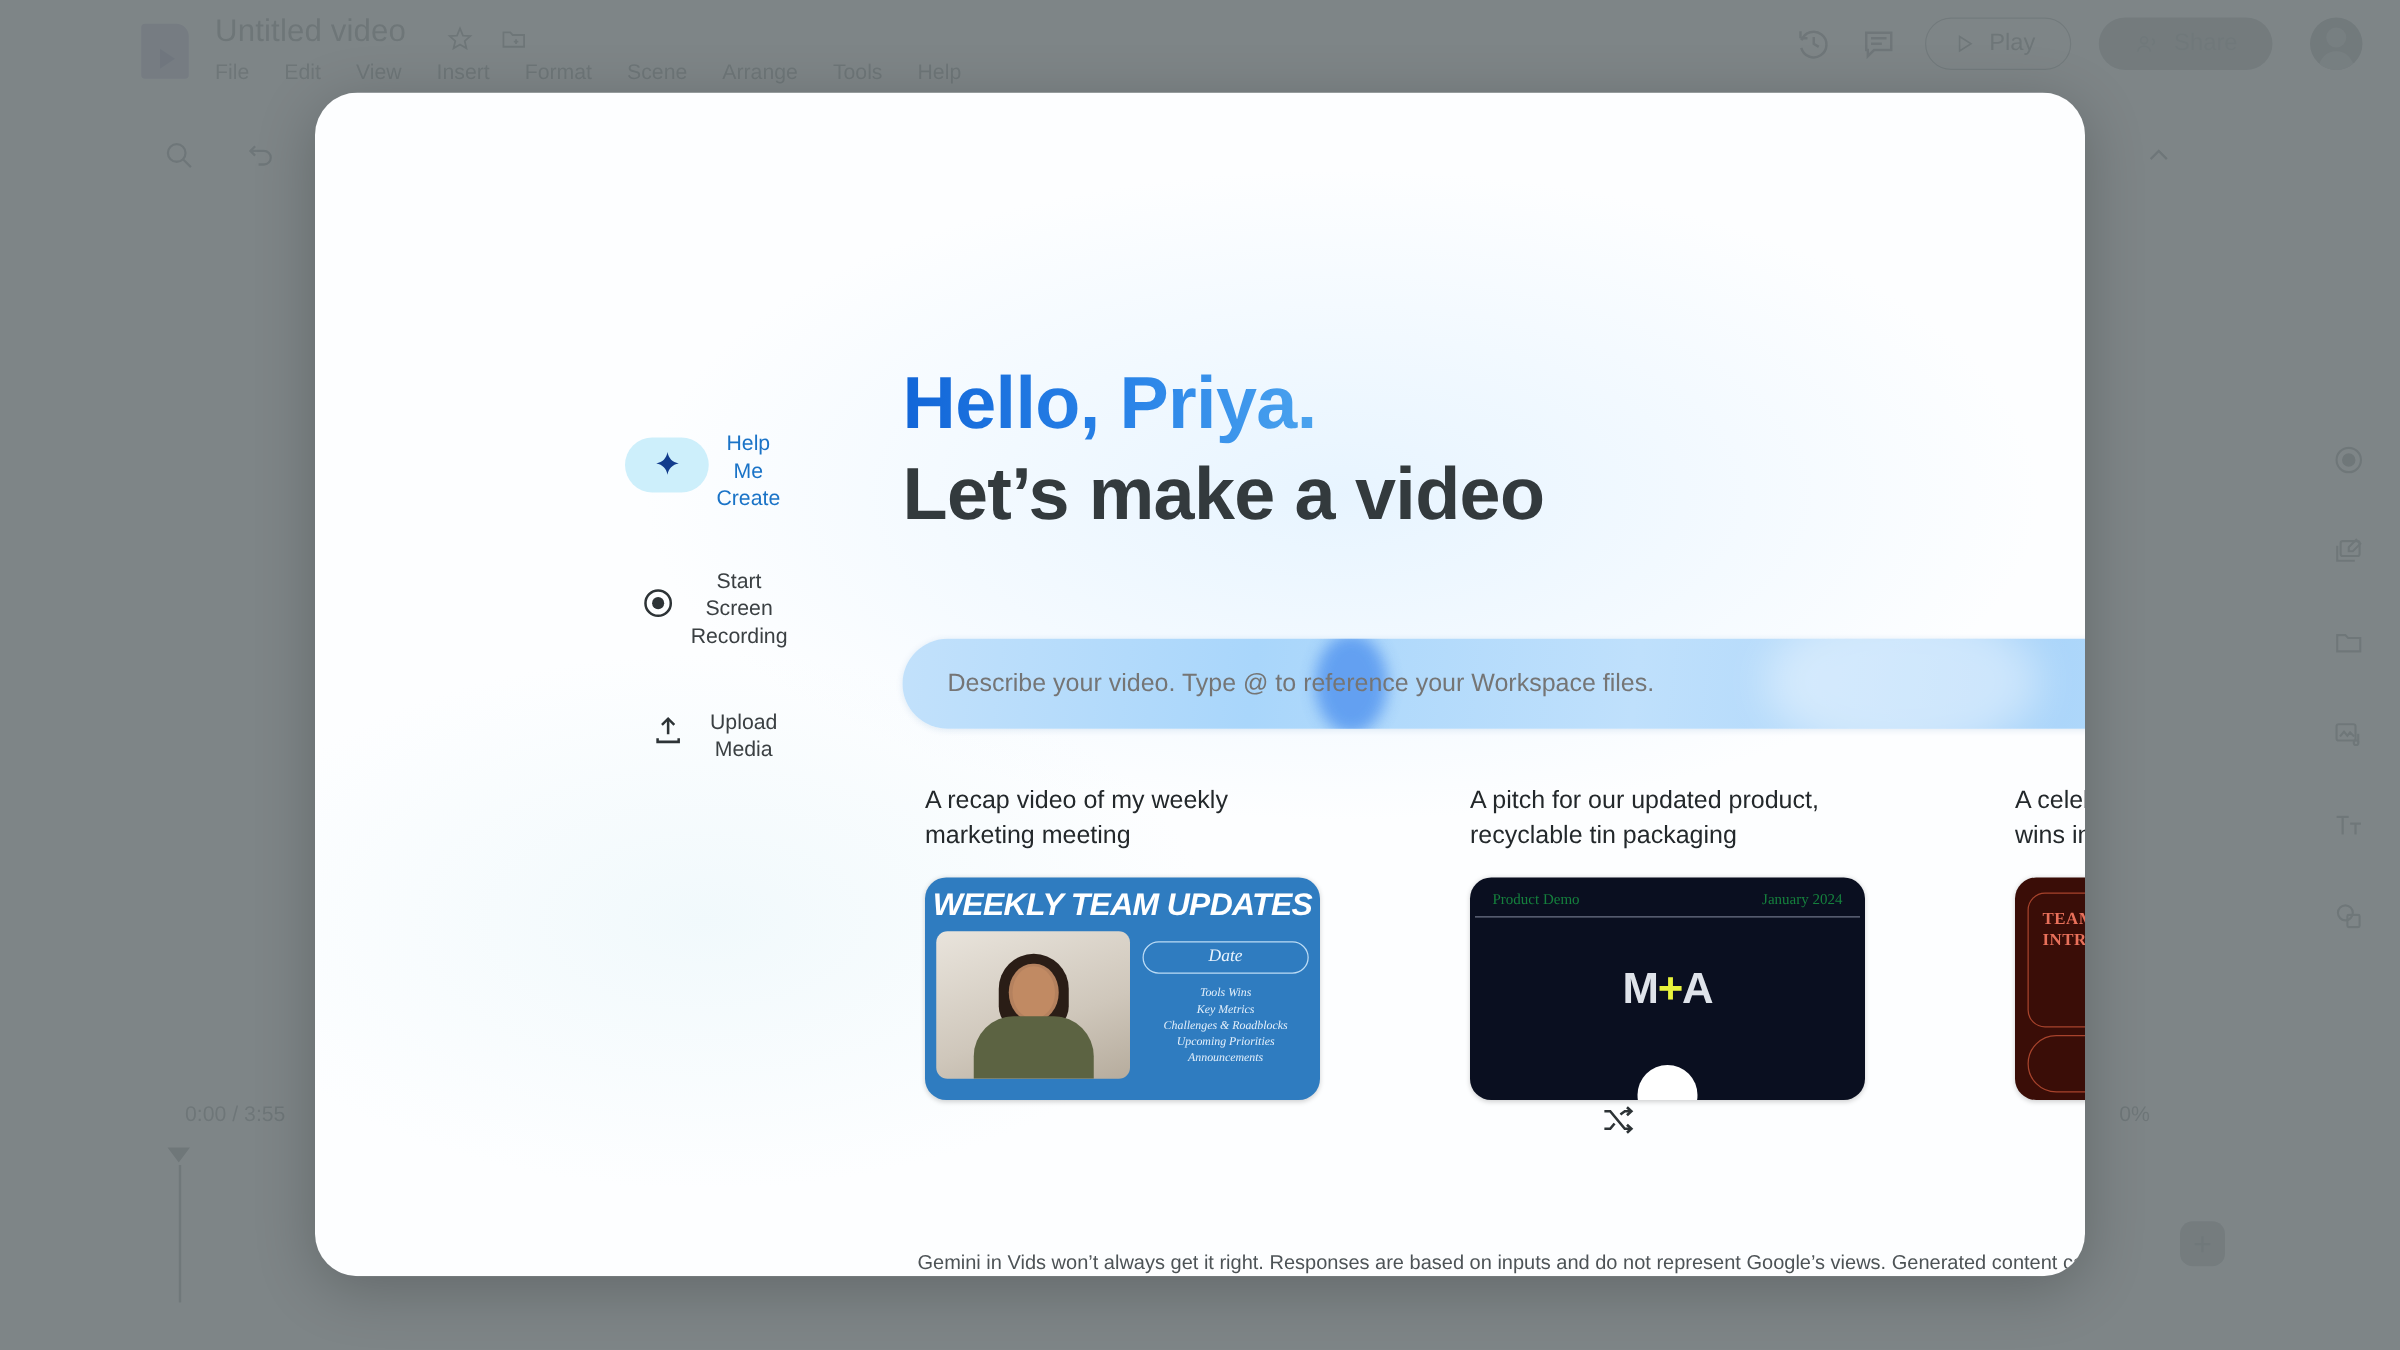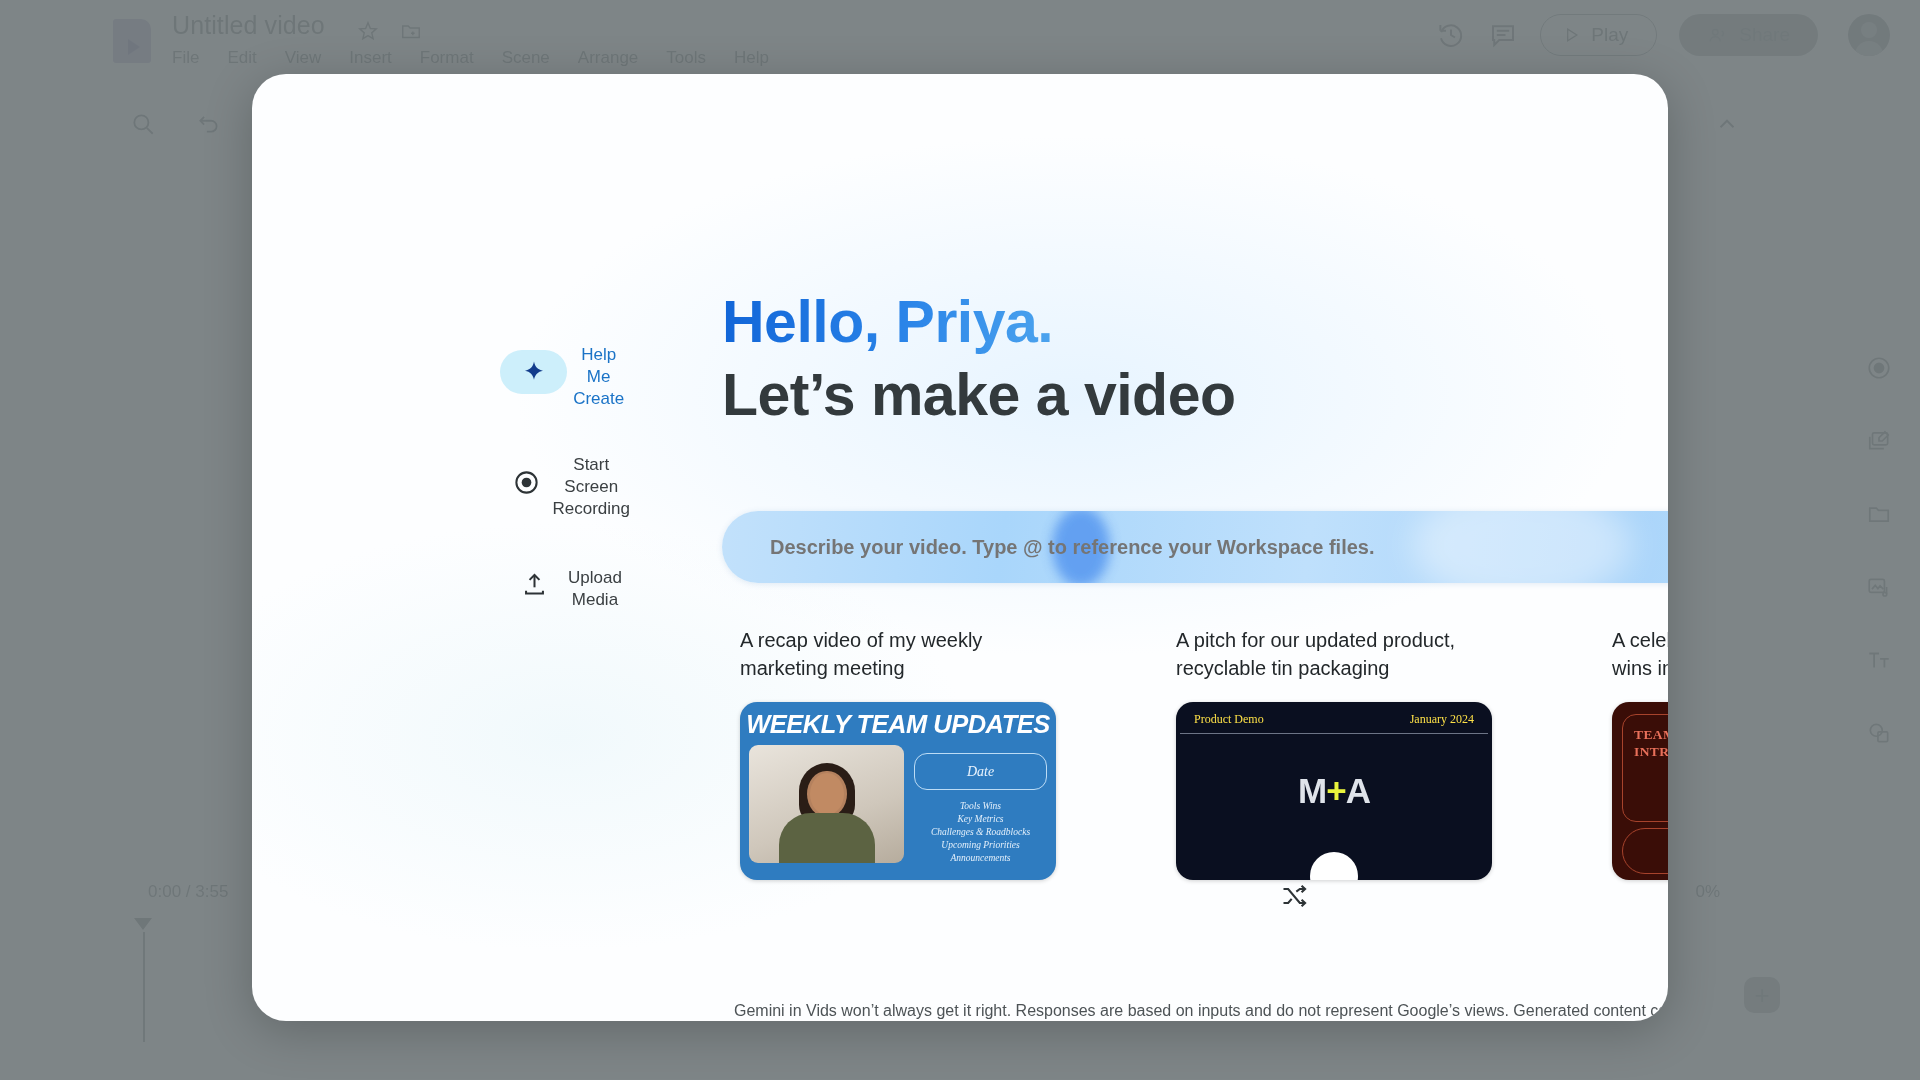--- a/index.html
+++ b/index.html
@@ -193,26 +193,25 @@
     position: absolute; left: 330px; top: -4px;
     width: 58px; height: 80px; border-radius: 50%;
     background: #5d9cf0; filter: blur(6px); opacity: .92;
   }
   .prompt-blob2 {
     position: absolute; left: 690px; top: -26px;
     width: 220px; height: 120px; border-radius: 50%;
     background: rgba(255,255,255,.42); filter: blur(16px);
   }
   .prompt-text {
-    position: absolute; left: 48px; top: 0; height: 72px;
+    position: absolute; left: 36px; top: 0; height: 72px;
     display: flex; align-items: center;
     font-size: 20px; color: #2d3f55;
     background: none; border: none; outline: none;
     width: 1000px;
-    font-weight: bold;
   }
 
   
   .cards {
     position: absolute; left: 488px; top: 552px;
     display: flex; gap: 120px;
   }
   .card { width: 316px; }
   .card-caption {
     font-size: 20px; line-height: 28px; color: #23282b;
@@ -253,41 +252,41 @@
     border-radius: 17px/21px; background: #c18a63; transform: translateX(-50%);
     z-index: 2;
   }
   .t1-photo .body {
     position: absolute; left: 50%; bottom: 0; width: 96px; height: 50px;
     border-radius: 32px 32px 0 0; background: #5c6342; transform: translateX(-50%);
     z-index: 3;
   }
   .t1-right { flex: 1; display: flex; flex-direction: column; align-items: center; }
   .t1-datepill {
-    width: 100%; height: 37px; border-radius: 13px;
+    width: 100%; height: 26px; border-radius: 13px;
     border: 1px solid #bcdcf5; color: #e8f3fd;
     font-family: "Liberation Serif", serif; font-style: italic; font-size: 14px;
     display: flex; align-items: center; justify-content: center;
     margin-top: 8px;
   }
   .t1-list {
     margin-top: 10px; text-align: center;
     font-family: "Liberation Serif", serif; font-style: italic;
     color: #e4f0fb; font-size: 9.5px; line-height: 13px;
   }
 
   
   .t2 { background: #0a0f20; padding: 0; }
   .t2-hdr {
     display: flex; justify-content: space-between; align-items: center;
     padding: 10px 14px 6px 14px;
     border-bottom: 1px solid #6d7486;
     margin: 0 4px;
     font-family: "Liberation Serif", serif;
-    color: #fde047; font-size: 12px;
+    color: #15803d; font-size: 12px;
   }
   .t2-logo {
     position: absolute; left: 0; right: 0; top: 50%;
     transform: translateY(-50%);
     text-align: center;
     font-size: 35px; font-weight: 700; color: #dfe3ea;
     letter-spacing: -1px;
   }
   .t2-logo .plus { color: #e8f33c; }
   .t2-circle {

